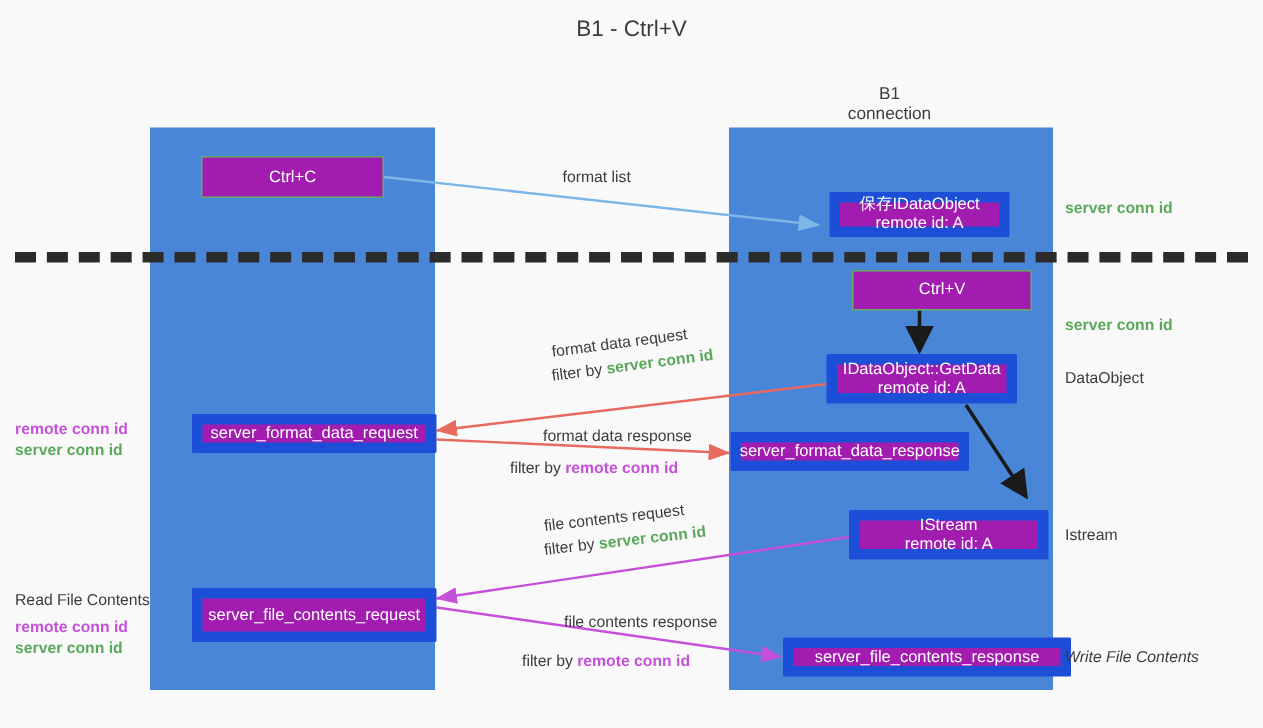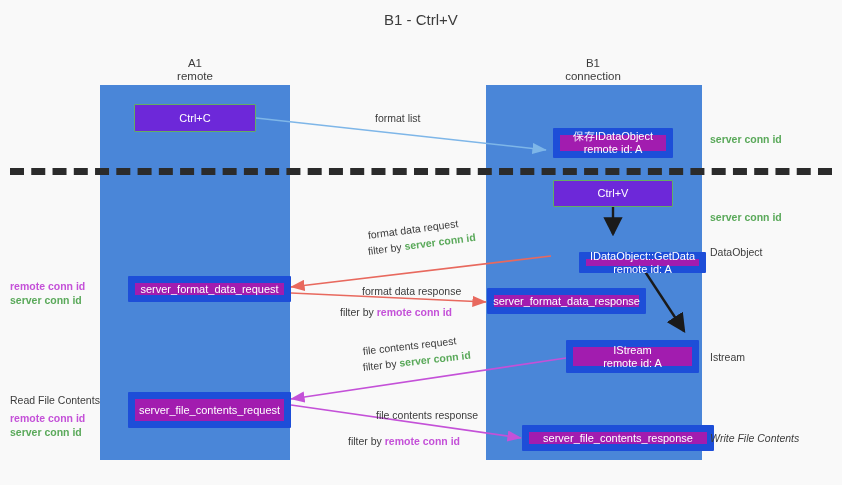--- a/index.html
+++ b/index.html
@@ -36,21 +36,21 @@
 
   
   .box{
     box-sizing:border-box;
     display:flex;flex-direction:column;
     align-items:center;justify-content:center;
     text-align:center;color:#ffffff;
     font-size:11px;line-height:13px;
     border-radius:1px;
   }
-  .box.green{background:#6d28d9;border:1px solid #63ae63;text-align:center;}
+  .box.green{background:#a21caf;border:1px solid #63ae63;text-align:center;}
   .box.orange{background:#a21caf;border:7px solid #1d4ed8;}
   .box .ln{display:block;white-space:nowrap;}
 
   
   .edgelabel{
     font-size:10.5px;line-height:14px;color:#3c3c3c;white-space:nowrap;
   }
   .edgelabel.rot-up{transform:rotate(-7.5deg);transform-origin:left top;}
   .edgelabel.rot-up2{transform:rotate(-6.5deg);transform-origin:left top;}
   .green-t{color:#5aa95a;font-weight:bold;}
@@ -72,24 +72,20 @@
 
 <div id="stage">
 
   <div class="abs title">
     <div>B1 - Ctrl+V</div>
   </div>
 
   <div class="abs lane" id="lane-a1"></div>
   <div class="abs lane" id="lane-b1"></div>
 
-  <div class="abs colhead" style="left:100px;top:57px;">
-    <span class="l1">A1</span>
-    <span class="l2">remote</span>
-  </div>
   <div class="abs colhead" style="left:498px;top:57px;">
     <span class="l1">B1</span>
     <span class="l2">connection</span>
   </div>
 
   <svg id="wires" viewBox="0 0 842 485">
     <defs>
       <marker id="ah-blue" markerWidth="9" markerHeight="7" refX="8.5" refY="3.5" orient="auto">
         <polygon points="0 0, 9 3.5, 0 7" fill="#7eb6e8"></polygon>
       </marker>
@@ -131,25 +127,25 @@
 
   <div class="abs box orange" style="left:128px;top:392px;width:163px;height:36px;">
     <span class="ln">server_file_contents_request</span>
   </div>
 
   <div class="abs box orange" style="left:553px;top:128px;width:120px;height:30px;">
     <span class="ln">保存IDataObject</span>
     <span class="ln">remote id: A</span>
   </div>
 
-  <div class="abs box green" style="left:553px;top:180px;width:120px;height:27px;">
+  <div class="abs box green" style="left:568px;top:180px;width:120px;height:27px;">
     <span class="ln">Ctrl+V</span>
   </div>
 
-  <div class="abs box orange" style="left:551px;top:252px;width:127px;height:21px;margin-left:28px;">
+  <div class="abs box orange" style="left:551px;top:236px;width:127px;height:33px;">
     <span class="ln">IDataObject::GetData</span>
     <span class="ln">remote id: A</span>
   </div>
 
   <div class="abs box orange" style="left:487px;top:288px;width:159px;height:26px;">
     <span class="ln">server_format_data_response</span>
   </div>
 
   <div class="abs box orange" style="left:566px;top:340px;width:133px;height:33px;">
     <span class="ln">IStream</span>

